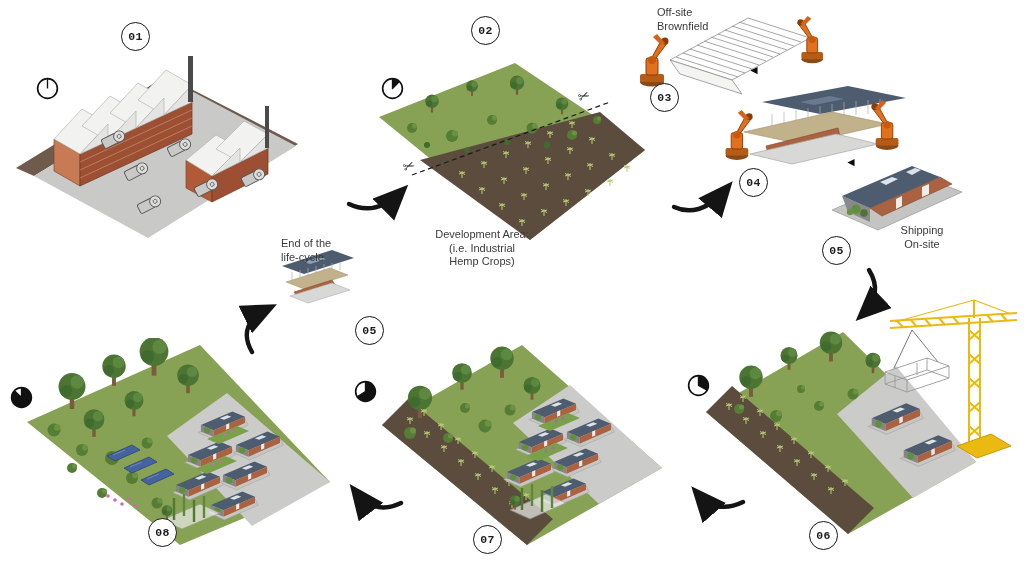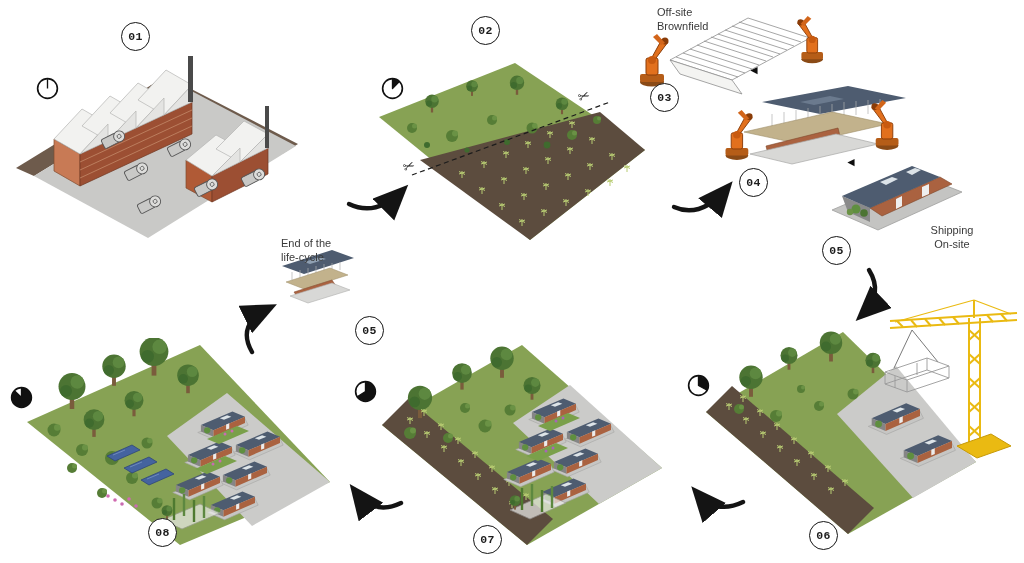--- a/index.html
+++ b/index.html
@@ -502,25 +502,30 @@
   </svg>
   <svg class="pie" style="left:352px;top:378px" viewBox="0 0 26 26">
     <circle cx="13" cy="13" r="9.5" fill="#ffffff" stroke="#111" stroke-width="1.6"></circle>
     <path class="pie-wedge" d="M 13 13 L 13 4 A 9 9 0 1 1 5.40 17.82 Z" fill="#111" stroke="#111" stroke-width="1.3" stroke-linejoin="round"></path>
   </svg>
   <svg class="pie" style="left:8px;top:384px" viewBox="0 0 26 26">
     <circle cx="13" cy="13" r="9.5" fill="#ffffff" stroke="#111" stroke-width="1.6"></circle>
     <path class="pie-wedge" d="M 13 13 L 13 4 A 9 9 0 1 1 6.44 6.84 Z" fill="#111" stroke="#111" stroke-width="1.3" stroke-linejoin="round"></path>
   </svg>
 
+  <div class="caption center" style="left:423px;top:228px;width:118px">
+    <div>Development Area:</div>
+    <div>(i.e. Industrial</div>
+    <div>Hemp Crops)</div>
+  </div>
   <div class="caption" style="left:657px;top:6px;width:80px">
     <div>Off-site</div>
     <div>Brownfield</div>
   </div>
-  <div class="caption center" style="left:912px;top:224px;width:80px">
+  <div class="caption center" style="left:882px;top:224px;width:80px">
     <div>Shipping</div>
     <div>On-site</div>
   </div>
   <div class="caption" style="left:281px;top:237px;width:72px">
     <div>End of the</div>
     <div>life-cycle</div>
   </div>
 
 </div>
 

